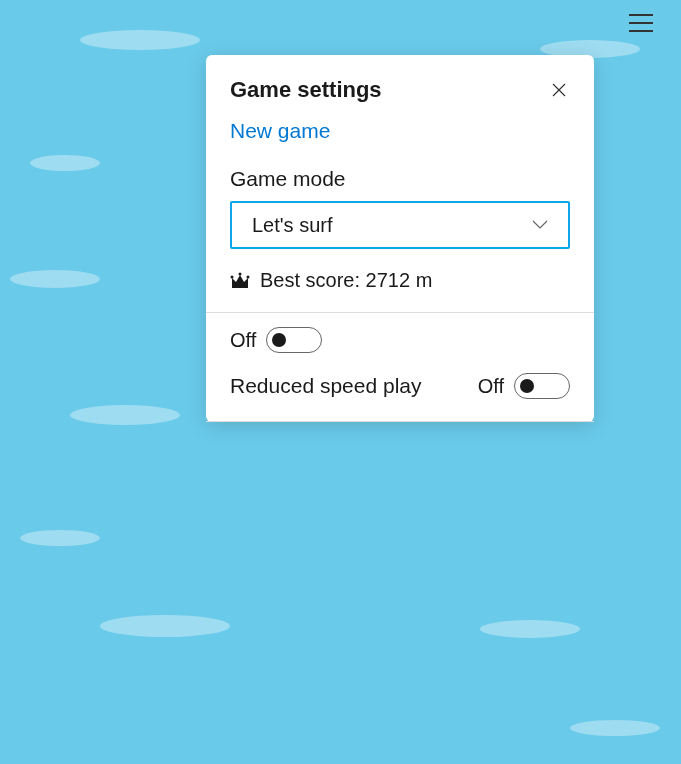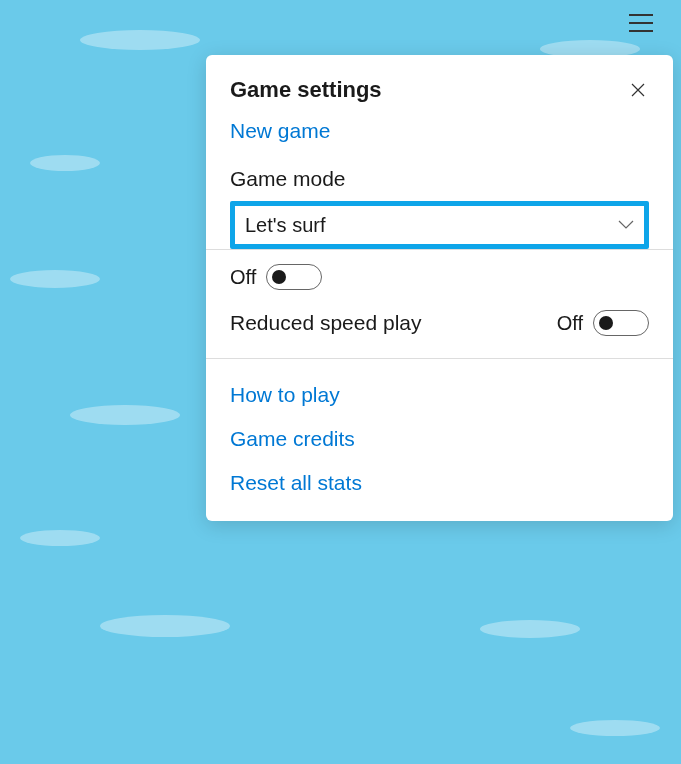--- a/index.html
+++ b/index.html
@@ -45,21 +45,21 @@
       display: block;
       height: 2px;
       background: #333;
       width: 100%;
     }
     
     .settings-panel {
       position: absolute;
       top: 55px;
       left: 206px;
-      width: 467px;
+      width: 388px;
       background: #fff;
       border-radius: 6px;
       box-shadow: 0 4px 20px rgba(0,0,0,0.15);
     }
     
     .panel-section {
       padding: 0 24px;
     }
     
     .panel-header {
@@ -104,23 +104,23 @@
     }
     
     .select-wrapper {
       position: relative;
       margin-top: 10px;
     }
     
     .select-box {
       width: 100%;
       height: 48px;
-      border: 5px solid #0ea5e9;
+      border: 2px solid #0ea5e9;
       border-radius: 2px;
-      padding: 0 10px;
+      padding: 0 20px;
       display: flex;
       align-items: center;
       justify-content: space-between;
       cursor: pointer;
       font-size: 20px;
       color: #1a1a1a;
       background: #fff;
     }
     
     .chevron {
@@ -244,20 +244,29 @@
 
     <div class="select-wrapper">
       <div class="select-box">
         <span>Let's surf</span>
         <svg class="chevron" width="16" height="10" viewBox="0 0 16 10">
           <path d="M1 1 L8 8 L15 1" stroke="#666" stroke-width="1.2" fill="none"></path>
         </svg>
       </div>
     </div>
 
+    <div class="best-score">
+      <svg class="crown-icon" viewBox="0 0 20 18">
+        <path d="M2 6 L2 16 L18 16 L18 6 L14 10 L10 3 L6 10 Z" fill="#1a1a1a"></path>
+        <circle cx="2" cy="5" r="1.5" fill="#1a1a1a"></circle>
+        <circle cx="10" cy="2" r="1.5" fill="#1a1a1a"></circle>
+        <circle cx="18" cy="5" r="1.5" fill="#1a1a1a"></circle>
+      </svg>
+      <span>Best score: 2712 m</span>
+    </div>
   </div>
 
   <div class="divider"></div>
 
   <div class="toggle-row">
     <div class="toggle-group">
       <span class="toggle-state">Off</span>
       <div class="toggle-switch">
         <div class="toggle-knob"></div>
       </div>
@@ -269,19 +278,14 @@
     <div class="toggle-group">
       <span class="toggle-state">Off</span>
       <div class="toggle-switch">
         <div class="toggle-knob"></div>
       </div>
     </div>
   </div>
 
   <div class="divider"></div>
 
-  <div class="links-section">
-    <a class="link">How to play</a>
-    <a class="link">Game credits</a>
-    <a class="link">Reset all stats</a>
-  </div>
 
 </div>
 
 </body></html>

